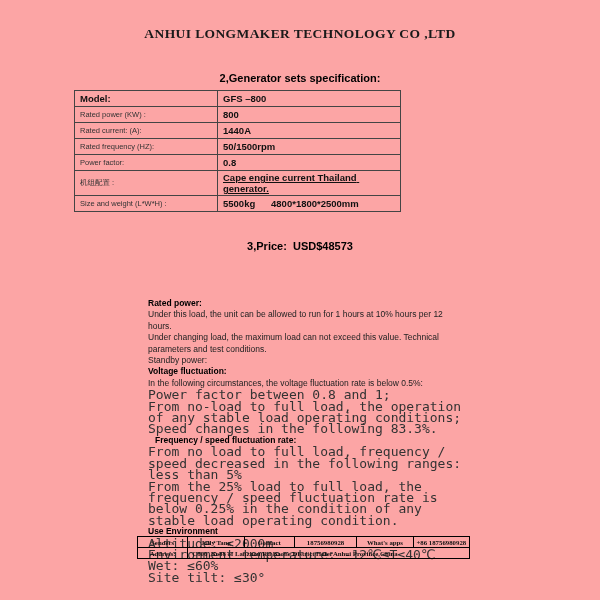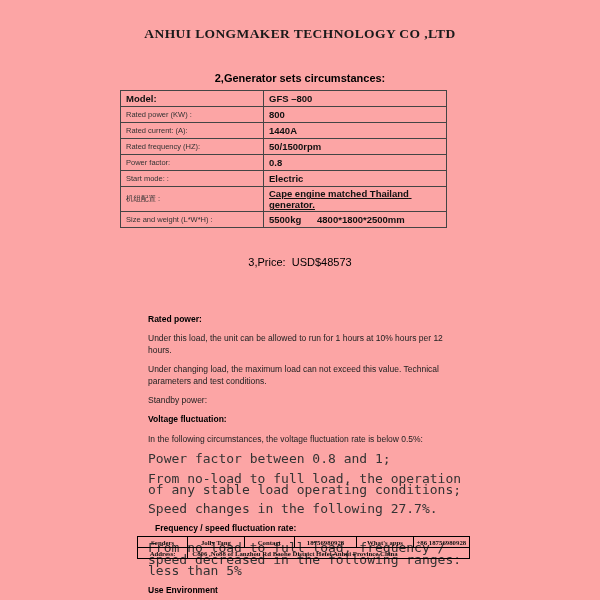--- a/index.html
+++ b/index.html
@@ -29,21 +29,21 @@
   }
   .section-title {
     margin: 30px 0 6px 0;
     text-align: center;
     font-size: 11px;
     font-weight: bold;
     color: #000;
   }
   table.spec {
     border-collapse: collapse;
-    margin-left: 120px;
+    margin-left: 74px;
     width: 308px;
     table-layout: fixed;
     border-radius: 31px;
   }
   table.spec td {
     border: 1px solid #444;
     padding: 1px 4px 1px 5px;
     vertical-align: middle;
     height: 13px;
   }
@@ -64,32 +64,32 @@
     font-weight: bold;
     color: #111;
   }
   table.spec td.value.underlined {
     text-decoration: underline;
   }
   .price-line {
     margin-top: 28px;
     text-align: center;
     font-size: 11px;
-    font-weight: normal;
+    font-weight: bold;
     white-space: pre;
     color: #000;
   }
   .notes {
     margin: 46px 0 0 148px;
     width: 318px;
     font-size: 8.5px;
     line-height: 11.4px;
     color: #222;
   }
-  .notes .line { min-height: 11.4px; margin-top: 8px; }
+  .notes .line { min-height: 11.4px; }
   .notes .bold {
     font-weight: bold;
     color: #000;
   }
   .notes .indent { padding-left: 7px; }
   .notes .mono {
     font-family: "DejaVu Sans Mono", "DejaVu Sans", monospace;
     font-size: 13px;
     white-space: pre-wrap;
     color: #333;
@@ -124,21 +124,21 @@
   td.c5 { width: 17%; }
   td.c6 { width: 17%; }
 </style>
 </head>
 <body>
 
 <div class="page">
 
   <h1 class="company-title">ANHUI LONGMAKER TECHNOLOGY CO ,LTD</h1>
 
-  <h2 class="section-title">2,Generator sets circumstances:</h2>
+  <h2 class="section-title">2,Generator sets specification:</h2>
 
   <table class="spec">
     <tbody>
       <tr class="model-row">
         <td class="label">Model:</td>
         <td class="value">GFS –800</td>
       </tr>
       <tr>
         <td class="label">Rated power (KW) :</td>
         <td class="value">800</td>
@@ -149,50 +149,48 @@
       </tr>
       <tr>
         <td class="label">Rated frequency (HZ):</td>
         <td class="value">50/1500rpm</td>
       </tr>
       <tr>
         <td class="label">Power factor:</td>
         <td class="value">0.8</td>
       </tr>
       <tr>
-        <td class="label">Start mode: :</td>
-        <td class="value">Electric</td>
-      </tr>
-      <tr>
         <td class="label">机组配置 :</td>
-        <td class="value underlined">Cape engine matched Thailand generator.</td>
+        <td class="value underlined">Cape engine current Thailand generator.</td>
       </tr>
       <tr>
         <td class="label">Size and weight (L*W*H) :</td>
         <td class="value">5500kg      4800*1800*2500mm</td>
       </tr>
     </tbody>
   </table>
 
   <div class="price-line">3,Price:  USD$48573</div>
 
   <div class="notes">
     <div class="line bold">Rated power:</div>
     <div class="line">Under this load, the unit can be allowed to run for 1 hours at 10% hours per 12 hours.</div>
     <div class="line">Under changing load, the maximum load can not exceed this value. Technical parameters and test conditions.</div>
     <div class="line">Standby power:</div>
     <div class="line bold">Voltage fluctuation:</div>
     <div class="line">In the following circumstances, the voltage fluctuation rate is below 0.5%:</div>
     <div class="line mono">Power factor between 0.8 and 1;</div>
     <div class="line mono">From no-load to full load, the operation of any stable load operating conditions;</div>
-    <div class="line mono">Speed changes in the following 27.7%.</div>
+    <div class="line mono">Speed changes in the following 83.3%.</div>
     <div class="line bold indent">Frequency / speed fluctuation rate:</div>
     <div class="line mono">From no load to full load, frequency / speed decreased in the following ranges: less than 5%</div>
+    <div class="line mono">From the 25% load to full load, the frequency / speed fluctuation rate is below 0.25% in the condition of any stable load operating condition.</div>
     <div class="line bold">Use Environment</div>
     <div class="line mono">Altitude: ≤2000m                      Environment temperature: -12℃≤T≤40℃</div>
+    <div class="line mono">Wet: ≤60%                             Site tilt: ≤30°</div>
   </div>
 
   <table class="contact">
     <tbody>
       <tr>
         <td class="c1">Senders</td>
         <td class="c2">Jolly Tang</td>
         <td class="c3">Contact</td>
         <td class="c4">18756980928</td>
         <td class="c5">What's apps</td>

